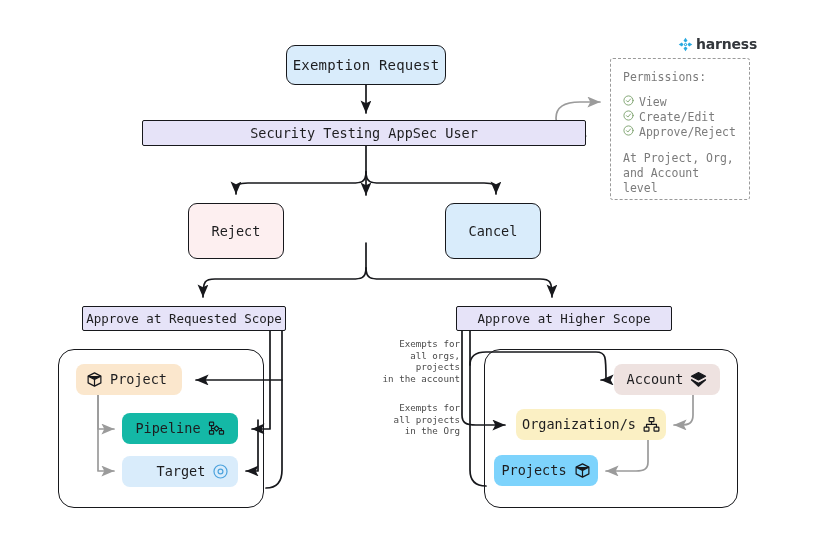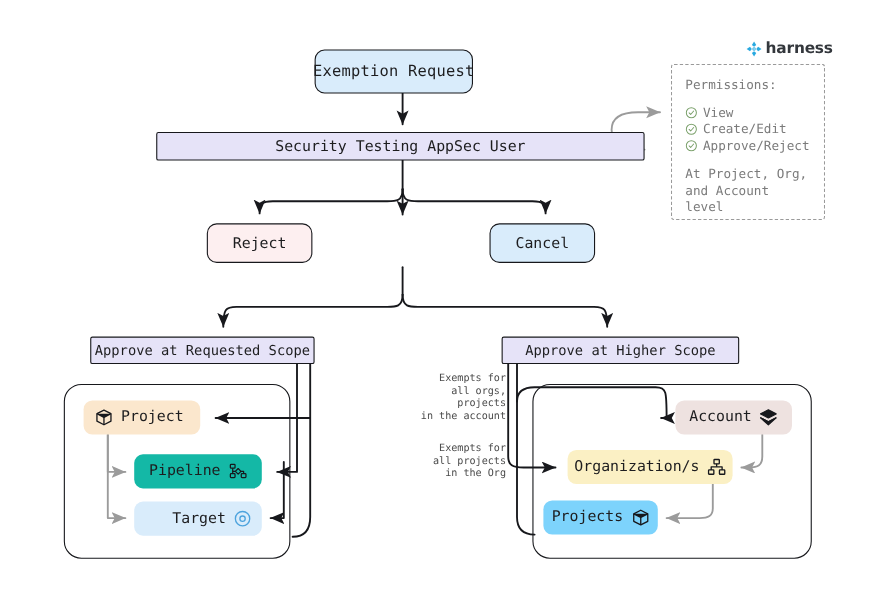--- a/index.html
+++ b/index.html
@@ -33,40 +33,40 @@
     align-items: center;
     justify-content: center;
     font-family: "DejaVu Sans Mono", monospace;
     color: #1d1d1f;
     white-space: nowrap;
     z-index: 3;
   }
   
   .pill-top {
     left: 286px; top: 45px;
-    width: 144px; height: 40px;
+    width: 160px; height: 40px;
     border: 1.6px solid #17181c;
     border-radius: 9px;
     background: #d9ecfb;
     font-size: 14px;
     letter-spacing: .2px;
   }
   
   .bar-user {
     left: 142px; top: 120px;
     width: 444px; height: 26px;
     border: 1.6px solid #17181c;
     border-radius: 2px;
     background: #e6e3f8;
     font-size: 13.5px;
   }
   
   .pill-action {
     top: 203px;
-    width: 96px; height: 36px;
+    width: 96px; height: 56px;
     border: 1.6px solid #17181c;
     border-radius: 9px;
     font-size: 13.5px;
   }
   .pill-reject { left: 188px; background: #fdeff0; }
   .pill-approve { left: 317px; background: #ddf2de; }
   .pill-cancel { left: 445px; background: #d9ecfb; }
 
   
   .bar-scope {
@@ -128,21 +128,20 @@
     z-index: 3;
   }
   .perm-title {
     font-size: 11.5px;
     color: #7b7b7b;
     margin-bottom: 11px;
     font-family: "DejaVu Sans Mono", monospace;
   }
   .perm-item {
     display: flex;
-    align-items: center;
     gap: 5px;
     font-size: 11.5px;
     color: #7b7b7b;
     line-height: 15px;
     font-family: "DejaVu Sans Mono", monospace;
   }
   .perm-foot {
     margin-top: 11px;
     font-size: 11.5px;
     color: #7b7b7b;

